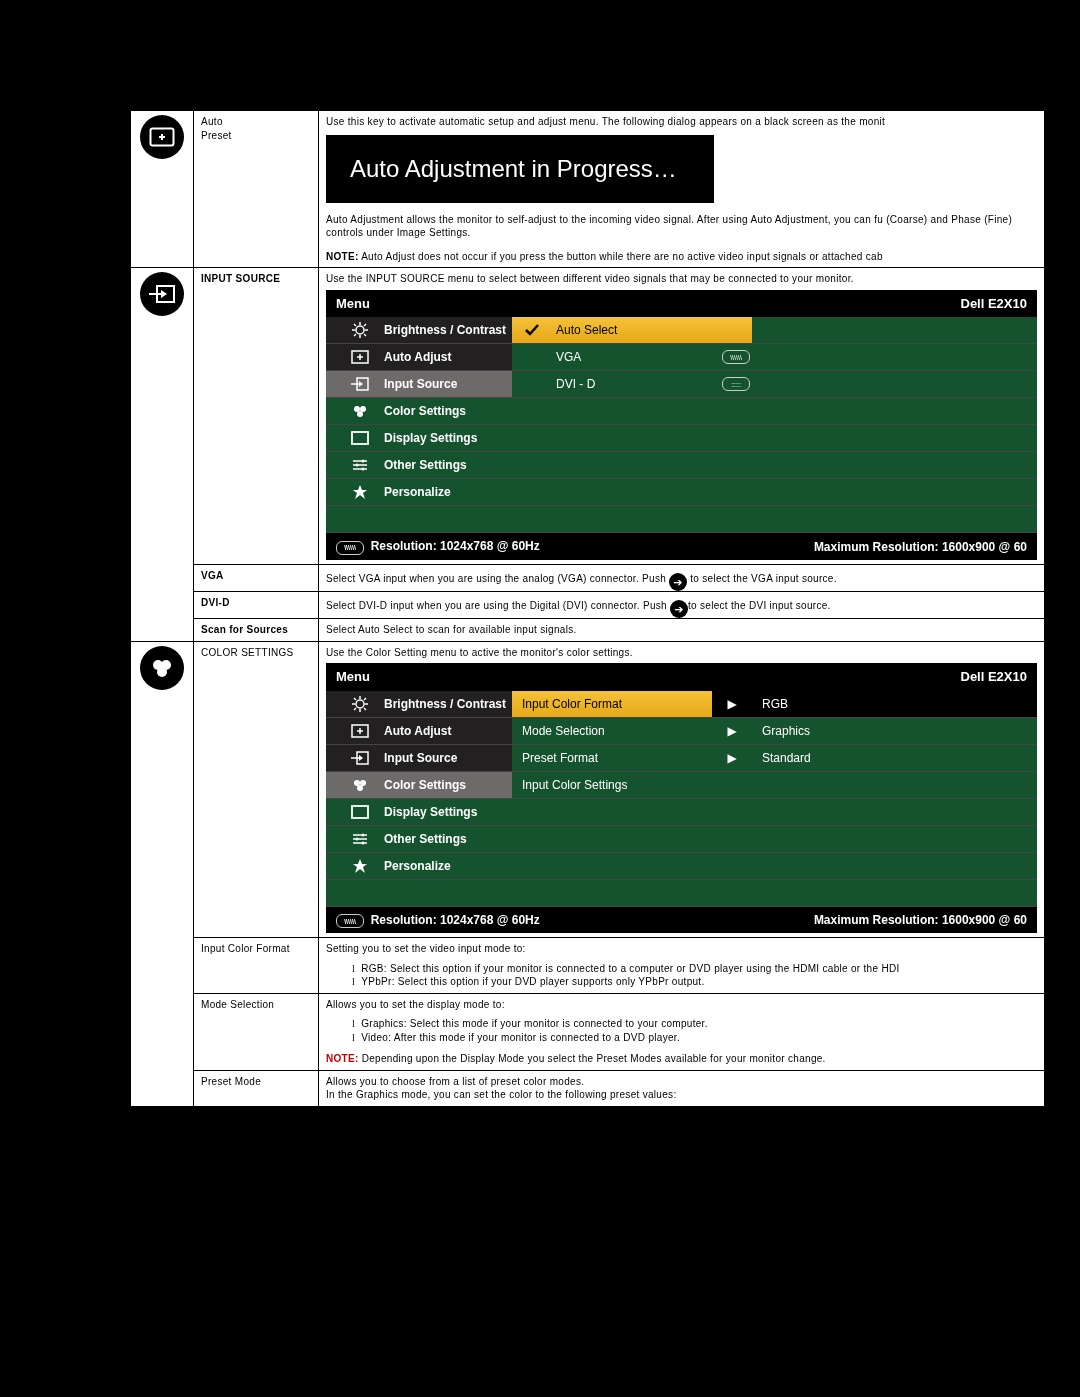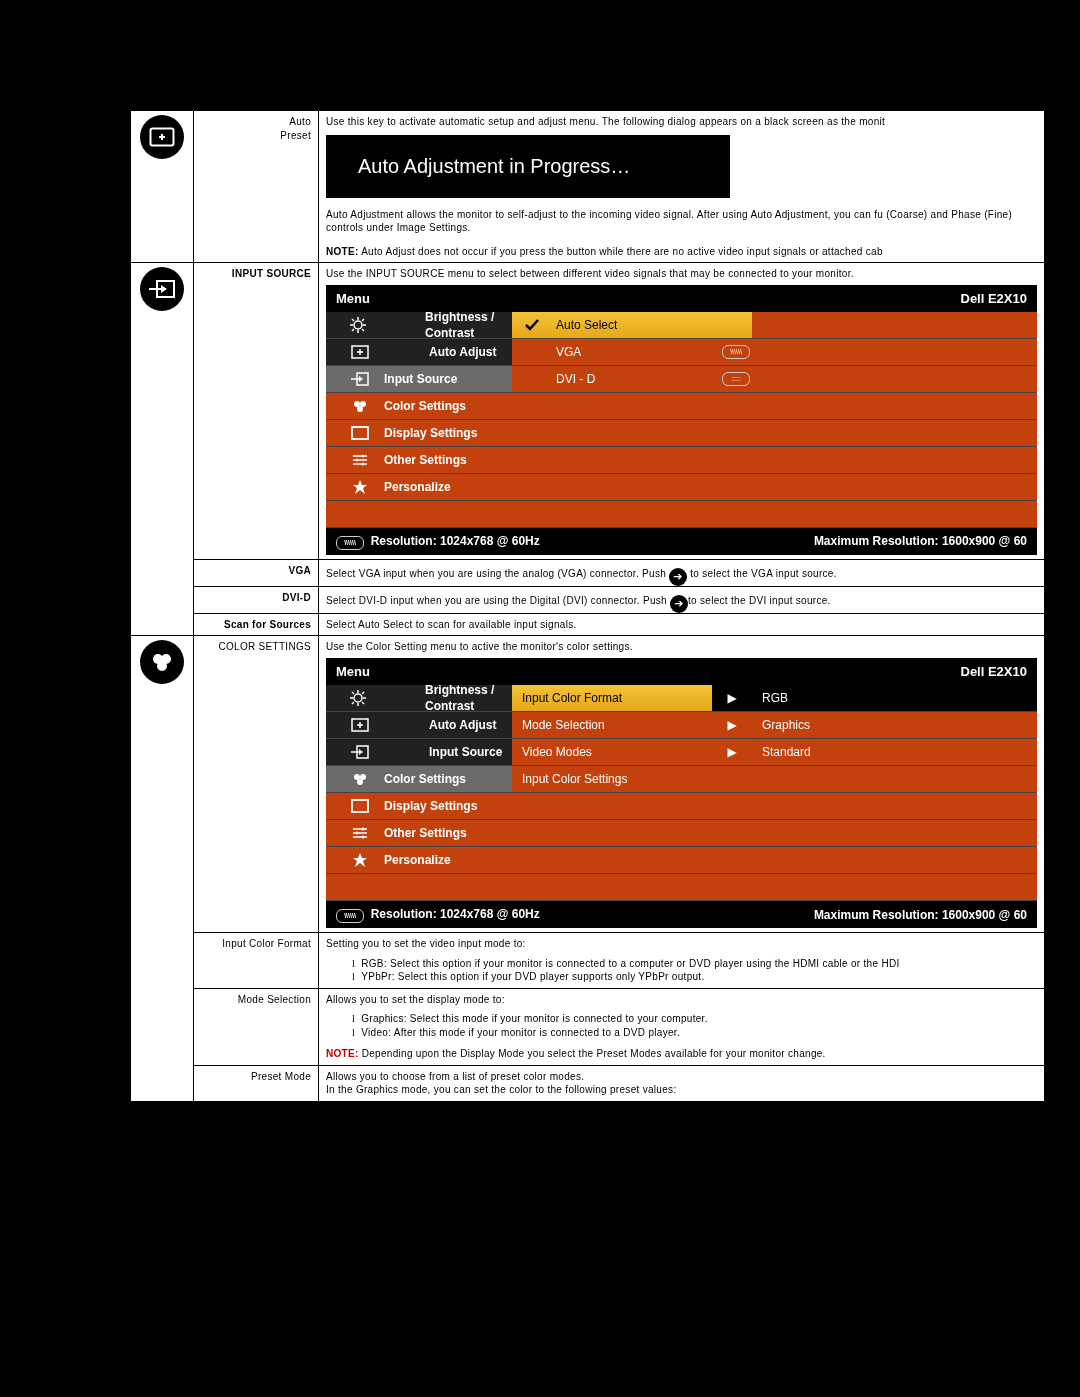--- a/index.html
+++ b/index.html
@@ -27,21 +27,20 @@
     letter-spacing: 0.3px;
     line-height: 1.35;
   }
   td.iconcell {
     width: 48px;
     padding: 5px 3px;
     text-align: center;
   }
   td.labelcell {
     width: 110px;
-    text-align: right;
   }
   td.desc {
     overflow: hidden;
   }
   .circle-icon {
     width: 44px; height: 44px;
     background:#000;
     border-radius:50%;
     display:flex; align-items:center; justify-content:center;
     margin:auto;
@@ -58,29 +57,29 @@
     align-items:center;
     justify-content:center;
     font-size:11px;
     position:relative;
     top:4px;
   }
   .banner-black {
     background:#000;
     color:#fff;
     font-family: Arial, sans-serif;
-    font-size:20px;
-    padding:18px 32px;
+    font-size:24px;
+    padding:18px 24px;
     margin:6px 0 10px 0;
     width:340px;
     letter-spacing:0;
   }
   
   .osd {
-    background:#c2410c;
+    background:#14532d;
     color:#fff;
     font-family: Arial, sans-serif;
     margin-top:4px;
     width: 100%;
     letter-spacing:0;
   }
   .osd-header {
     background:#000;
     display:flex;
     justify-content:space-between;
@@ -122,21 +121,21 @@
   .osd-row .oico, .osd-row-r .oico {
     display:inline-flex;
     width:20px; height:16px;
     margin-right:14px;
     align-items:center; justify-content:center;
   }
   .osd-hl-y {
     background: linear-gradient(#f5c23a,#e6a817);
     color:#000;
   }
-  .osd-hl-bk { background:#000; color:#fff;gap:45px; }
+  .osd-hl-bk { background:#000; color:#fff; }
   .osd-left .osd-hl-bk { background:#222020; }
   .osd-left .active { background:#6d6a6a; }
   .osd-footer {
     background:#000;
     display:flex;
     justify-content:space-between;
     padding:5px 10px;
     font-size:12px;
     font-weight:bold;
     align-items:center;
@@ -463,21 +462,21 @@
         </div>
         <div class="osd-right">
           <div class="osd-col-a">
             <div class="osd-row-r osd-hl-y">
                       <span>Input Color Format</span>
                     </div>
             <div class="osd-row-r">
                       <span>Mode Selection</span>
                     </div>
             <div class="osd-row-r">
-                      <span>Video Modes</span>
+                      <span>Preset Format</span>
                     </div>
             <div class="osd-row-r">
                       <span>Input Color Settings</span>
                     </div>
             <div class="osd-row-r"></div>
             <div class="osd-row-r"></div>
             <div class="osd-row-r"></div>
             <div class="osd-row-r"></div>
           </div>
           <div class="osd-col-b">

